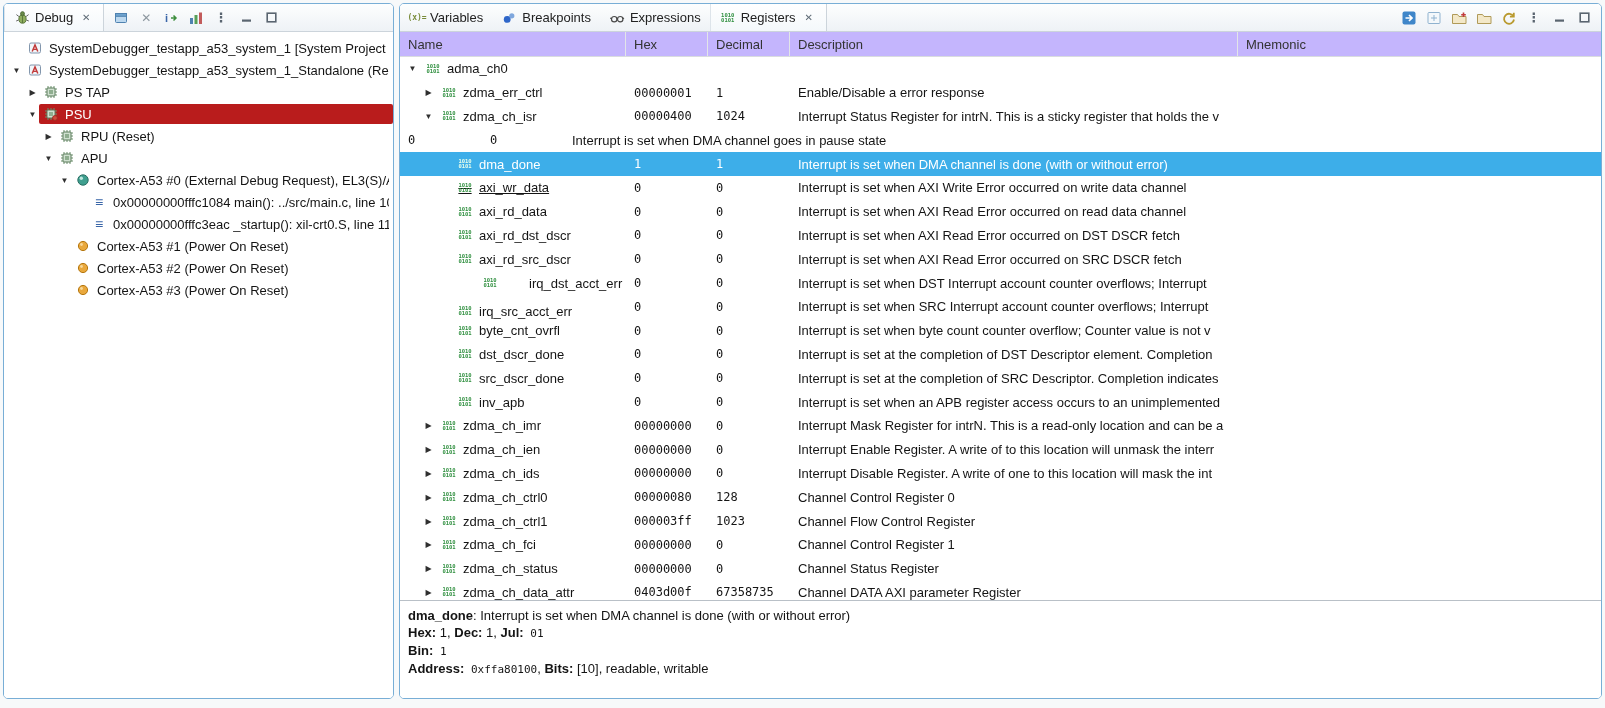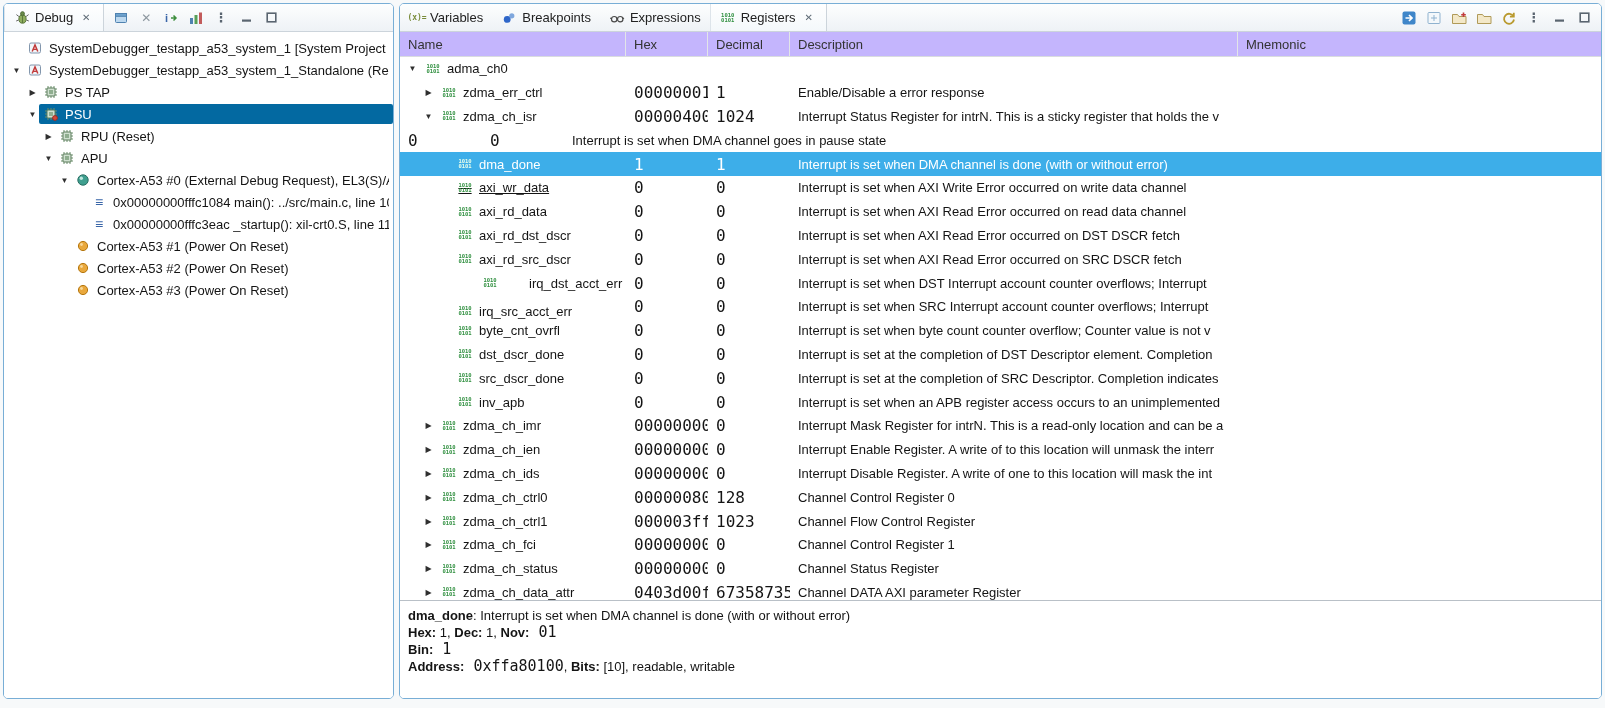--- a/index.html
+++ b/index.html
@@ -26,41 +26,41 @@
   .digits{display:inline-flex;flex-direction:column;align-items:center;line-height:5px;font-family:"DejaVu Sans Mono",monospace;font-size:5.5px;color:#2f8f3f;font-weight:bold}
   .digits i{font-style:normal}
   .frames{color:#3a66a8;font-weight:bold;font-size:14px;line-height:14px}
   .txticon{font-size:8px;font-weight:bold;font-family:"DejaVu Sans Mono",monospace}
 
   
   .tree{flex:1;overflow:hidden;padding-top:5px;background:#fff}
   .trow{display:flex;align-items:center;height:22px;white-space:nowrap}
   .trow .arrow{width:13px;flex:none;font-size:8px;color:#2f2f2f;text-align:center}
   .trow .fill{display:flex;align-items:center;gap:6px;flex:1;height:20px;padding:0 4px;overflow:hidden;border-radius:2px}
-  .trow.sel .fill{background:#0369a1;color:#fff}
+  .trow.sel .fill{background:#b91c1c;color:#fff}
   .trow .lbl{white-space:nowrap;overflow:hidden}
 
   
   .thead{display:flex;height:25px;flex:none;background:#c4b5fd;border-bottom:1px solid #d9dcdf;align-items:stretch;color:#333}
   .hcell{padding:0 8px;border-right:1px solid #e2e5e8;display:flex;align-items:center}
   .c0{width:226px;flex:none}.c1{width:82px;flex:none}.c2{width:82px;flex:none}.c3{width:448px;flex:none}.c4{flex:1;border-right:none}
   .tbody{flex:1;overflow:hidden}
   .rrow{display:flex;height:23.8px;align-items:center}
   .rrow .cell{height:100%;display:flex;align-items:center;padding:0 8px;overflow:hidden;white-space:nowrap}
   .rrow .cell.c0{padding-right:4px;gap:6px}
   .rrow .arrow{width:13px;flex:none;font-size:8px;color:#2f2f2f;text-align:center}
   .rrow.sel{background:#3daee9;color:#fff}
   .rrow.sel .arrow{color:#fff}
   .rrow.sel .digits{color:#eaffea}
-  .mono{font-family:"DejaVu Sans Mono",monospace;font-size:16px}
+  .mono{font-family:"DejaVu Sans Mono",monospace;font-size:12px}
 
   
   .detail{flex:none;height:98px;border-top:1px solid #b9c0c7;padding:6px 8px;line-height:17px;background:#fff;overflow:hidden}
   .dline .b{font-weight:bold}
-  .dline .m{font-family:"DejaVu Sans Mono",monospace;font-size:15px}
+  .dline .m{font-family:"DejaVu Sans Mono",monospace;font-size:11px}
 </style>
 </head>
 <body>
 
 <div class="root">
 
   <section class="panel left">
     <div class="tabbar">
       <div class="tab active">
         <span class="icon" id="dbg-tab-icon">
@@ -769,19 +769,19 @@
             <span>zdma_ch_data_attr</span>
           </div>
           <div class="cell c1 mono">0403d00f</div>
           <div class="cell c2 mono">67358735</div>
           <div class="cell c3">Channel DATA AXI parameter Register</div>
           <div class="cell c4"></div>
         </div>
       </div>
     <div class="detail" id="register-detail">
         <div class="dline"><span class="b">dma_done</span><span>: Interrupt is set when DMA channel is done (with or without error)</span></div>
-        <div class="dline"><span class="b">Hex:</span><span> 1, </span><span class="b">Dec:</span><span> 1, </span><span class="b">Nov:</span><span class="m"> 01</span></div>
+        <div class="dline"><span class="b">Hex:</span><span> 1, </span><span class="b">Dec:</span><span> 1, </span><span class="b">Jul:</span><span class="m"> 01</span></div>
         <div class="dline"><span class="b">Bin:</span><span class="m"> 1</span></div>
         <div class="dline"><span class="b">Address:</span><span class="m"> 0xffa80100</span><span>, </span><span class="b">Bits:</span><span> [10], readable, writable</span></div>
       </div>
   </section>
 
 </div>
 
 </body></html>

